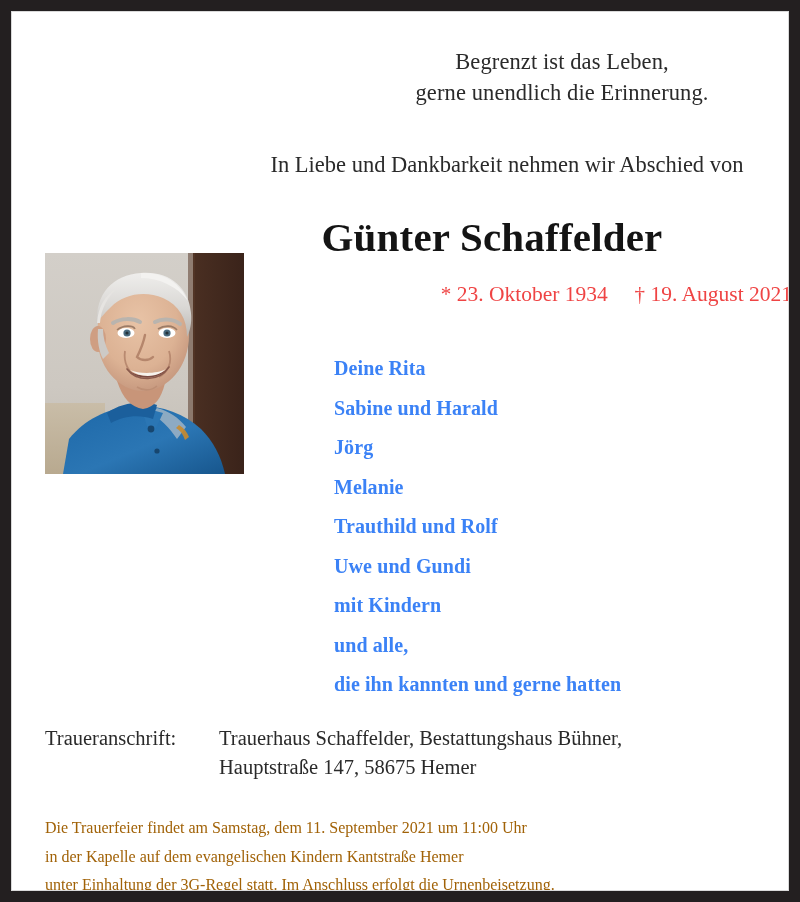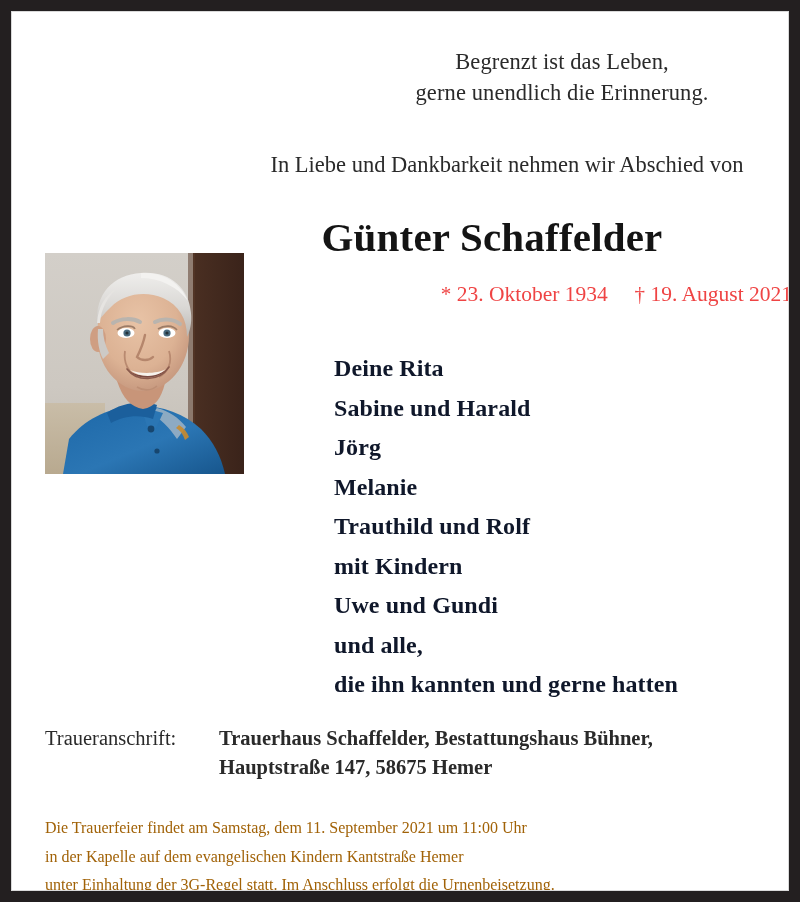--- a/index.html
+++ b/index.html
@@ -120,24 +120,24 @@
   }
   .portrait svg { display: block; }
 
   
   .family-list {
     position: absolute;
     left: 322px;
     top: 325px;
     width: 430px;
     text-align: left;
-    font-size: 24px;
+    font-size: 20px;
     font-weight: bold;
     line-height: 39.5px;
-    color: #0f172a;
+    color: #3b82f6;
     letter-spacing: 0.1px;
   }
   .family-list div { white-space: nowrap; }
 
   
   .address-block {
     position: absolute;
     left: 33px;
     top: 700px;
     width: 730px;
@@ -148,21 +148,21 @@
   .address-block .addr-row {
     display: flex;
     align-items: flex-start;
     white-space: nowrap;
   }
   .address-block .addr-label {
     width: 174px;
     flex: 0 0 174px;
   }
   .address-block .addr-lines { flex: 1 1 auto; }
-  .address-block .addr-lines div { white-space: nowrap; font-weight: bold; }
+  .address-block .addr-lines div { white-space: nowrap; }
 
   
   .service-info {
     position: absolute;
     left: 33px;
     top: 790px;
     width: 740px;
     font-size: 16px;
     line-height: 28.5px;
     color: #a16207;
@@ -283,22 +283,22 @@
         <path d="M92 134 C98 138 106 138 112 133" stroke="#bd8e74" stroke-width="1.6" fill="none"></path>
       </svg>
     </div>
 
     <div class="family-list">
       <div>Deine Rita</div>
       <div>Sabine und Harald</div>
       <div>Jörg</div>
       <div>Melanie</div>
       <div>Trauthild und Rolf</div>
+      <div>Uwe und Gundi</div>
       <div>mit Kindern</div>
-      <div>Uwe und Gundi</div>
       <div>und alle,</div>
       <div>die ihn kannten und gerne hatten</div>
     </div>
 
     <div class="address-block">
       <div class="addr-row">
         <div class="addr-label">Traueranschrift:</div>
         <div class="addr-lines">
           <div>Trauerhaus Schaffelder, Bestattungshaus Bühner,</div>
           <div>Hauptstraße 147, 58675 Hemer</div>

